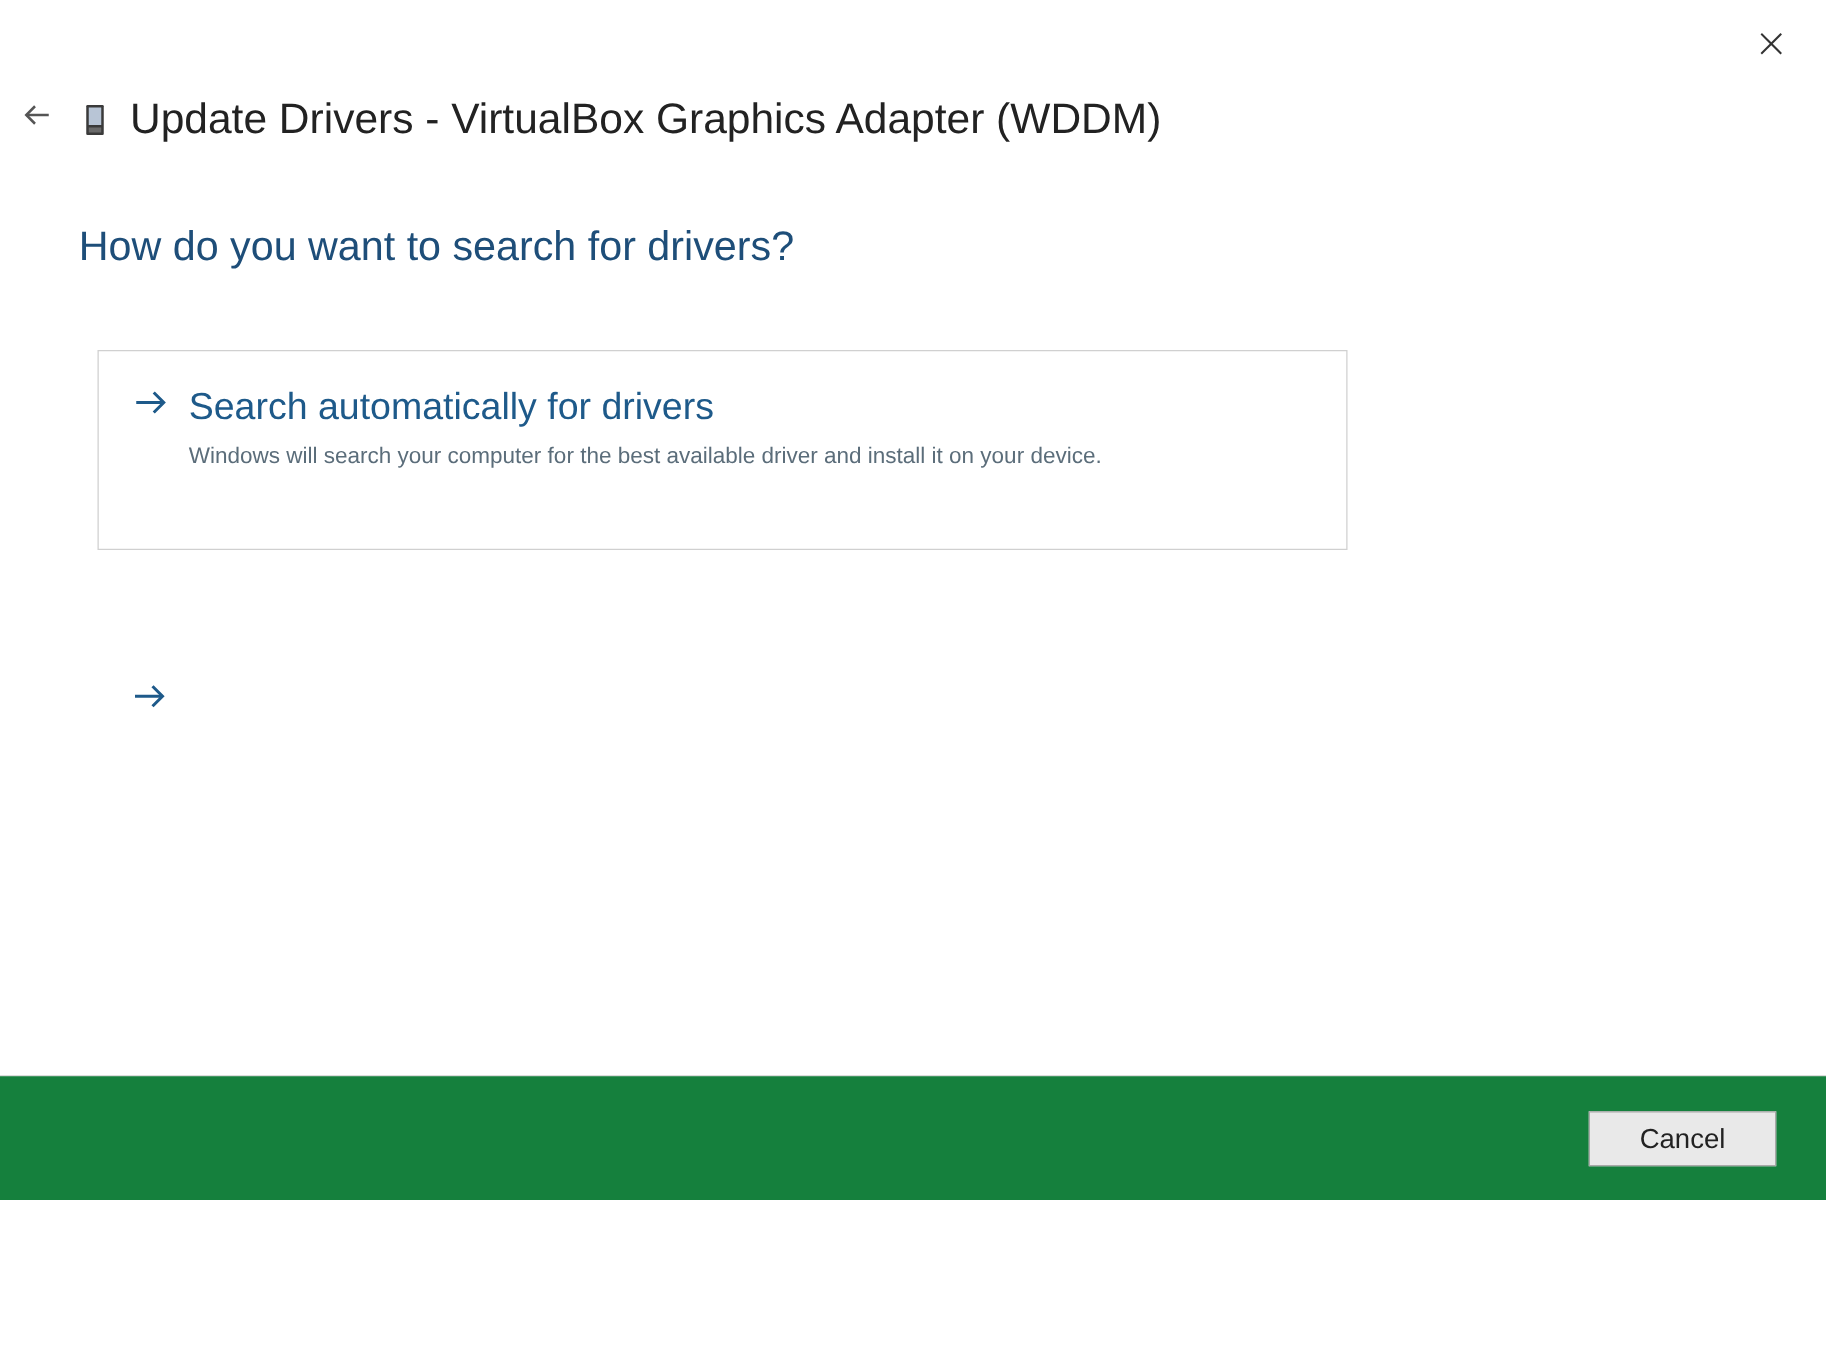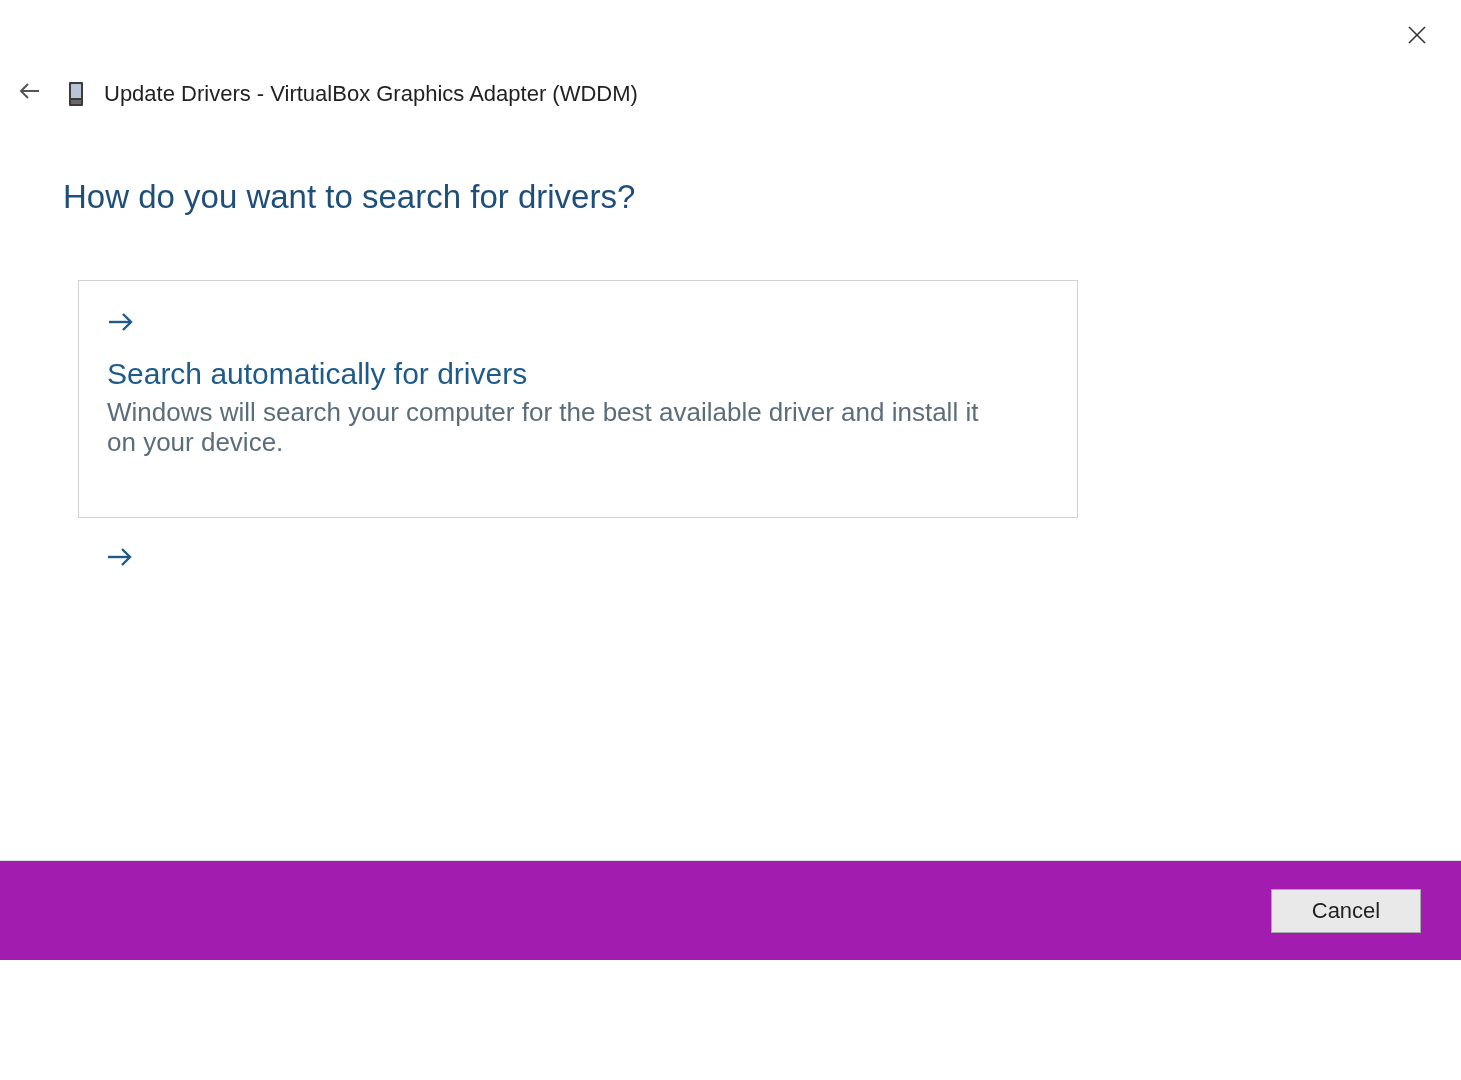--- a/index.html
+++ b/index.html
@@ -52,21 +52,21 @@
       height: 30px;
       display: flex;
       align-items: center;
       justify-content: center;
     }
     .device-icon svg {
       width: 18px;
       height: 28px;
     }
     .title-text {
-      font-size: 22px;
+      font-size: 34px;
       color: #222;
       font-weight: 400;
     }
     .prompt-text {
       position: absolute;
       top: 178px;
       left: 63px;
       font-size: 33px;
       color: #1e4e79;
       font-weight: 400;
@@ -82,54 +82,53 @@
       top: 280px;
       border: 1px solid #d0d0d0;
     }
     .option-box.unboxed {
       top: 516px;
     }
     .option-content {
       display: flex;
       align-items: flex-start;
       gap: 14px;
-      flex-direction: column;
     }
     .option-arrow {
       color: #1e5a8a;
       font-size: 28px;
       line-height: 34px;
       flex-shrink: 0;
       margin-top: 0px;
     }
     .option-texts {
       display: flex;
       flex-direction: column;
       gap: 6px;
     }
     .option-title {
       font-size: 30px;
       color: #1e5a8a;
       font-weight: 400;
       line-height: 34px;
     }
     .option-desc {
-      font-size: 26px;
+      font-size: 18px;
       color: #5b6d7a;
       font-weight: 400;
       line-height: 30px;
       max-width: 880px;
     }
     .footer-bar {
       position: absolute;
       left: 0;
       right: 0;
       bottom: 120px;
       height: 100px;
-      background: #a21caf;
+      background: #15803d;
       border-top: 1px solid #dcdcdc;
       display: flex;
       align-items: center;
       justify-content: flex-end;
       padding-right: 40px;
     }
     .cancel-btn {
       width: 150px;
       height: 44px;
       background: #e9e9e9;

